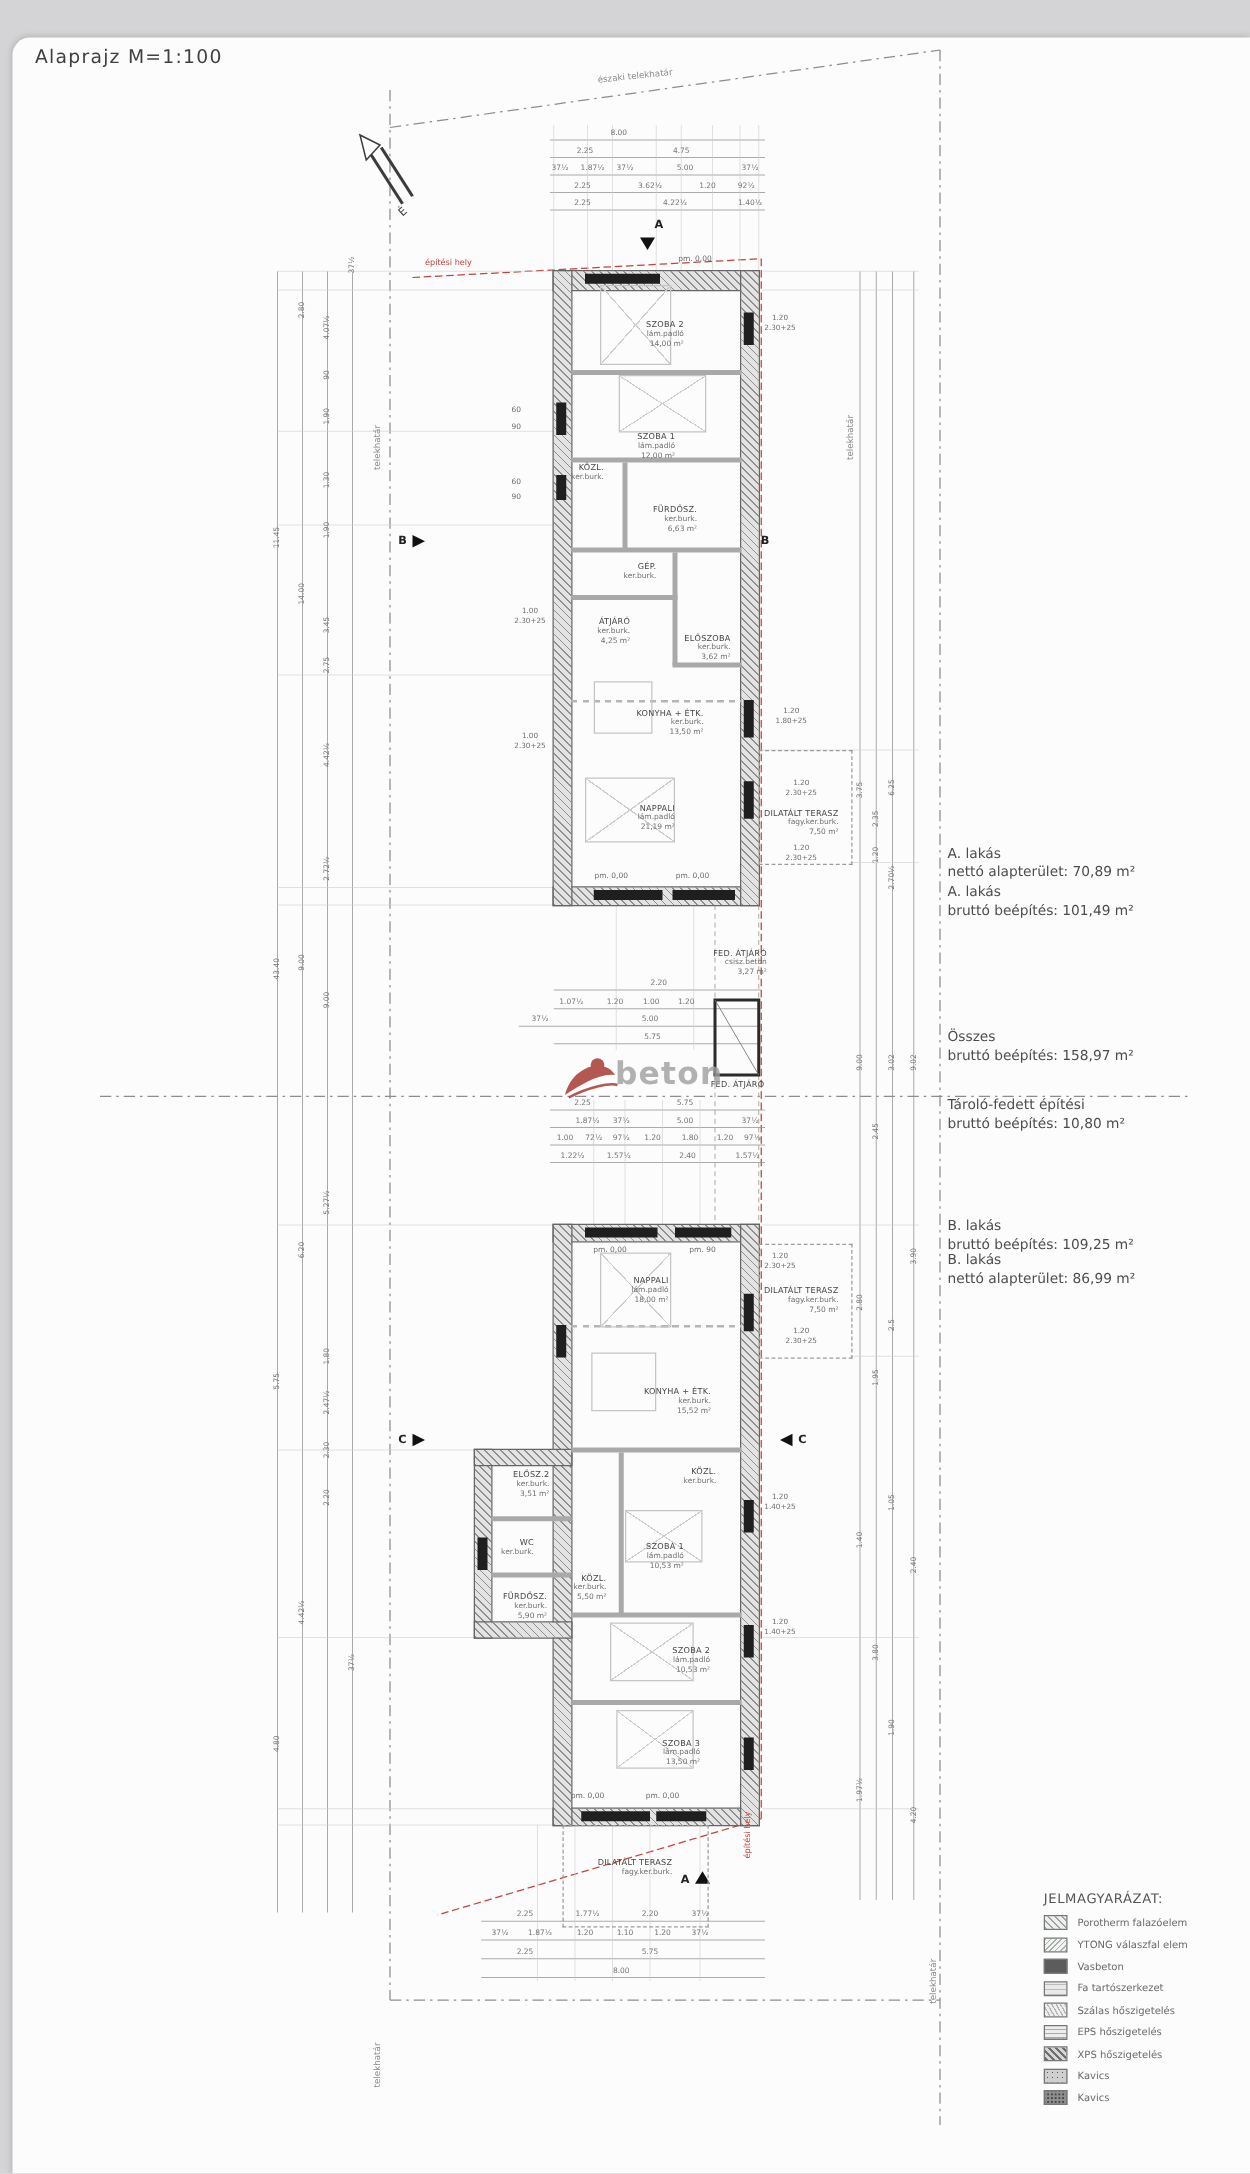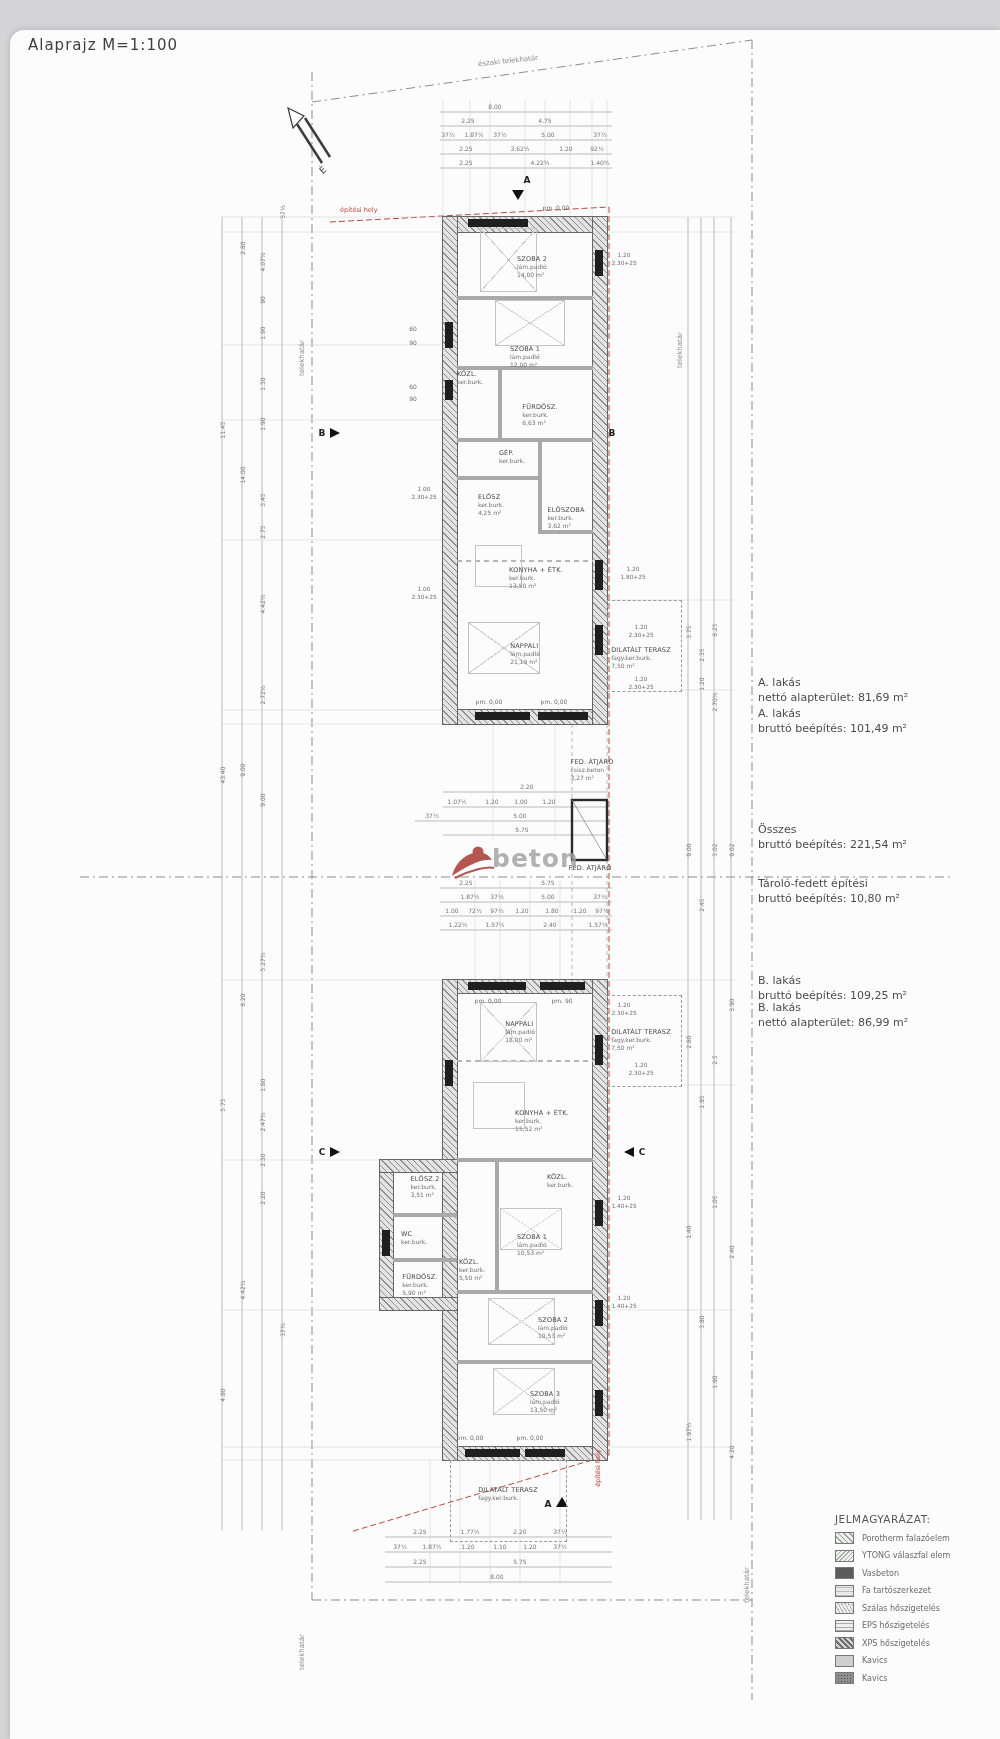--- a/index.html
+++ b/index.html
@@ -12,21 +12,21 @@
   .wall{position:absolute;background:repeating-linear-gradient(45deg,#8f8f8f 0 1px,#e3e3e3 1px 4.5px);outline:.5px solid #666;}
   .pwall{position:absolute;background:#a9a9a9;}
   .dwall{position:absolute;background:#1f1f1f;}
   .dashrect{position:absolute;border:1px dashed #9a9a9a;}
   
   .furn{position:absolute;border:1px solid #c4c4c4;background:
     linear-gradient(to top right,transparent 49.4%,#cdcdcd 49.4% 50.6%,transparent 50.6%),
     linear-gradient(to bottom right,transparent 49.4%,#cdcdcd 49.4% 50.6%,transparent 50.6%);}
   .furn2{position:absolute;border:1px solid #c4c4c4;}
   
-  .room{position:absolute;transform:translate(-50%,-50%);text-align:left;line-height:1.25;white-space:nowrap;}
+  .room{position:absolute;transform:translate(-50%,-50%);text-align:right;line-height:1.25;white-space:nowrap;}
   .room .rn{font-size:6.5px;color:#474747;letter-spacing:.2px;display:block;}
   .room .rf,.room .ra{font-size:6px;color:#6f6f6f;display:block;}
   .dim{position:absolute;transform:translate(-50%,-100%);font-size:6px;color:#757575;white-space:nowrap;}
   .vdim{position:absolute;transform:translate(-50%,-50%) rotate(-90deg);font-size:6px;color:#757575;white-space:nowrap;}
   .tag{position:absolute;transform:translate(-50%,0);text-align:center;font-size:5.8px;color:#6e6e6e;line-height:1.35;white-space:nowrap;}
   .tag span{display:block;}
   .pm{position:absolute;transform:translate(-50%,-50%);font-size:6px;color:#6a6a6a;white-space:nowrap;}
   .rot90{transform:translate(-50%,-50%) rotate(-90deg);}
   .bnd{position:absolute;font-size:7px;color:#8a8a8a;white-space:nowrap;}
   .red{color:#c0443a !important;}
@@ -249,29 +249,29 @@
 <div class="bnd abs" style="left:478px;top:57px;transform:rotate(-6deg);">északi telekhatár</div>
 <div class="bnd abs rot90" style="left:302px;top:358px;">telekhatár</div>
 <div class="bnd abs rot90" style="left:680px;top:350px;">telekhatár</div>
 <div class="bnd abs rot90" style="left:302px;top:1652px;">telekhatár</div>
 <div class="bnd abs rot90" style="left:747px;top:1585px;">telekhatár</div>
 <div class="bnd abs red" style="left:340px;top:206px;font-size:6.5px;">építési hely</div>
 <div class="bnd abs red rot90" style="left:598px;top:1468px;font-size:6.5px;">építési hely</div>
 
 <div class="ann" style="left:758px;top:675px;">
   <span class="l1">A. lakás</span>
-  <span class="l2">nettó alapterület: 81,69 m²</span>
+  <span class="l2">nettó alapterület: 70,89 m²</span>
 </div>
 <div class="ann" style="left:758px;top:706px;">
   <span class="l1">A. lakás</span>
   <span class="l2">bruttó beépítés: 101,49 m²</span>
 </div>
 <div class="ann" style="left:758px;top:822px;">
   <span class="l1">Összes</span>
-  <span class="l2">bruttó beépítés: 221,54 m²</span>
+  <span class="l2">bruttó beépítés: 158,97 m²</span>
 </div>
 <div class="ann" style="left:758px;top:876px;">
   <span class="l1">Tároló-fedett építési</span>
   <span class="l2">bruttó beépítés: 10,80 m²</span>
 </div>
 <div class="ann" style="left:758px;top:973px;">
   <span class="l1">B. lakás</span>
   <span class="l2">bruttó beépítés: 109,25 m²</span>
 </div>
 <div class="ann" style="left:758px;top:1000px;">
@@ -296,21 +296,21 @@
 <div class="room" style="left:540px;top:415px;">
       <span class="rn">FÜRDŐSZ.</span>
       <span class="rf">ker.burk.</span>
       <span class="ra">6,63 m²</span>
     </div>
 <div class="room" style="left:512px;top:457px;">
       <span class="rn">GÉP.</span>
       <span class="rf">ker.burk.</span>
     </div>
 <div class="room" style="left:491px;top:505px;">
-      <span class="rn">ELŐSZ</span>
+      <span class="rn">ÁTJÁRÓ</span>
       <span class="rf">ker.burk.</span>
       <span class="ra">4,25 m²</span>
     </div>
 <div class="room" style="left:566px;top:518px;">
       <span class="rn">ELŐSZOBA</span>
       <span class="rf">ker.burk.</span>
       <span class="ra">3,62 m²</span>
     </div>
 <div class="room" style="left:536px;top:578px;">
       <span class="rn">KONYHA + ÉTK.</span>

